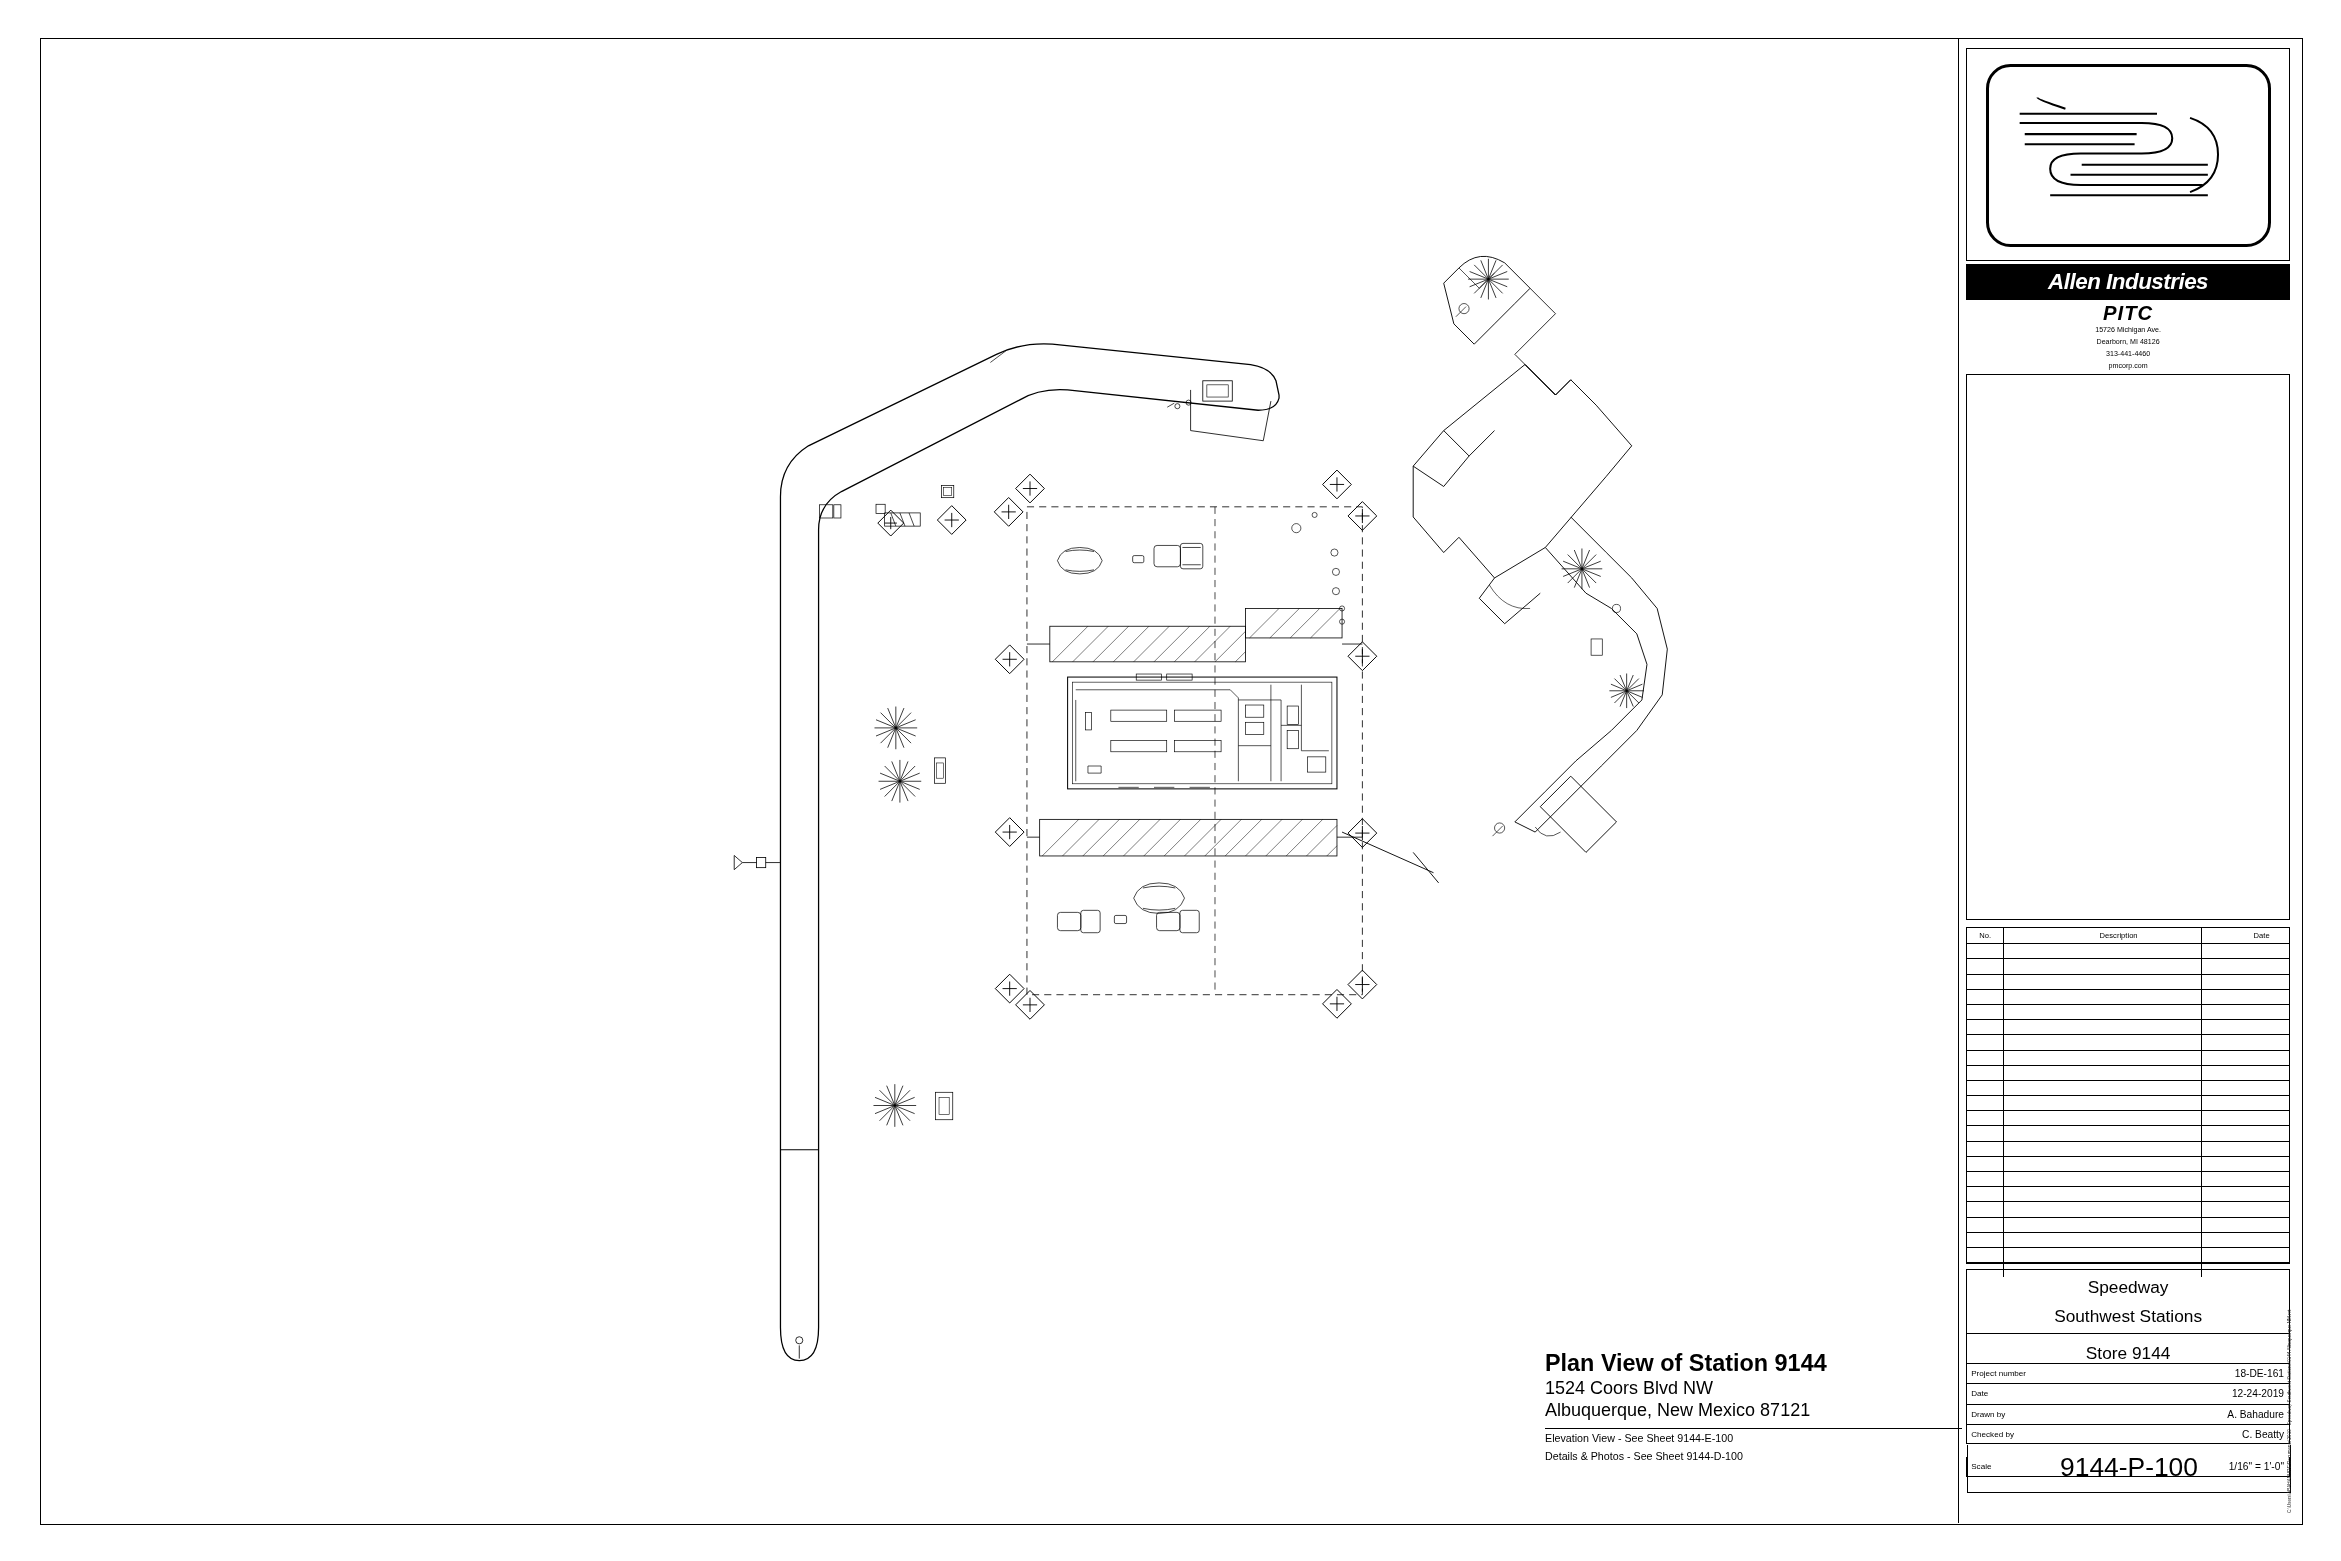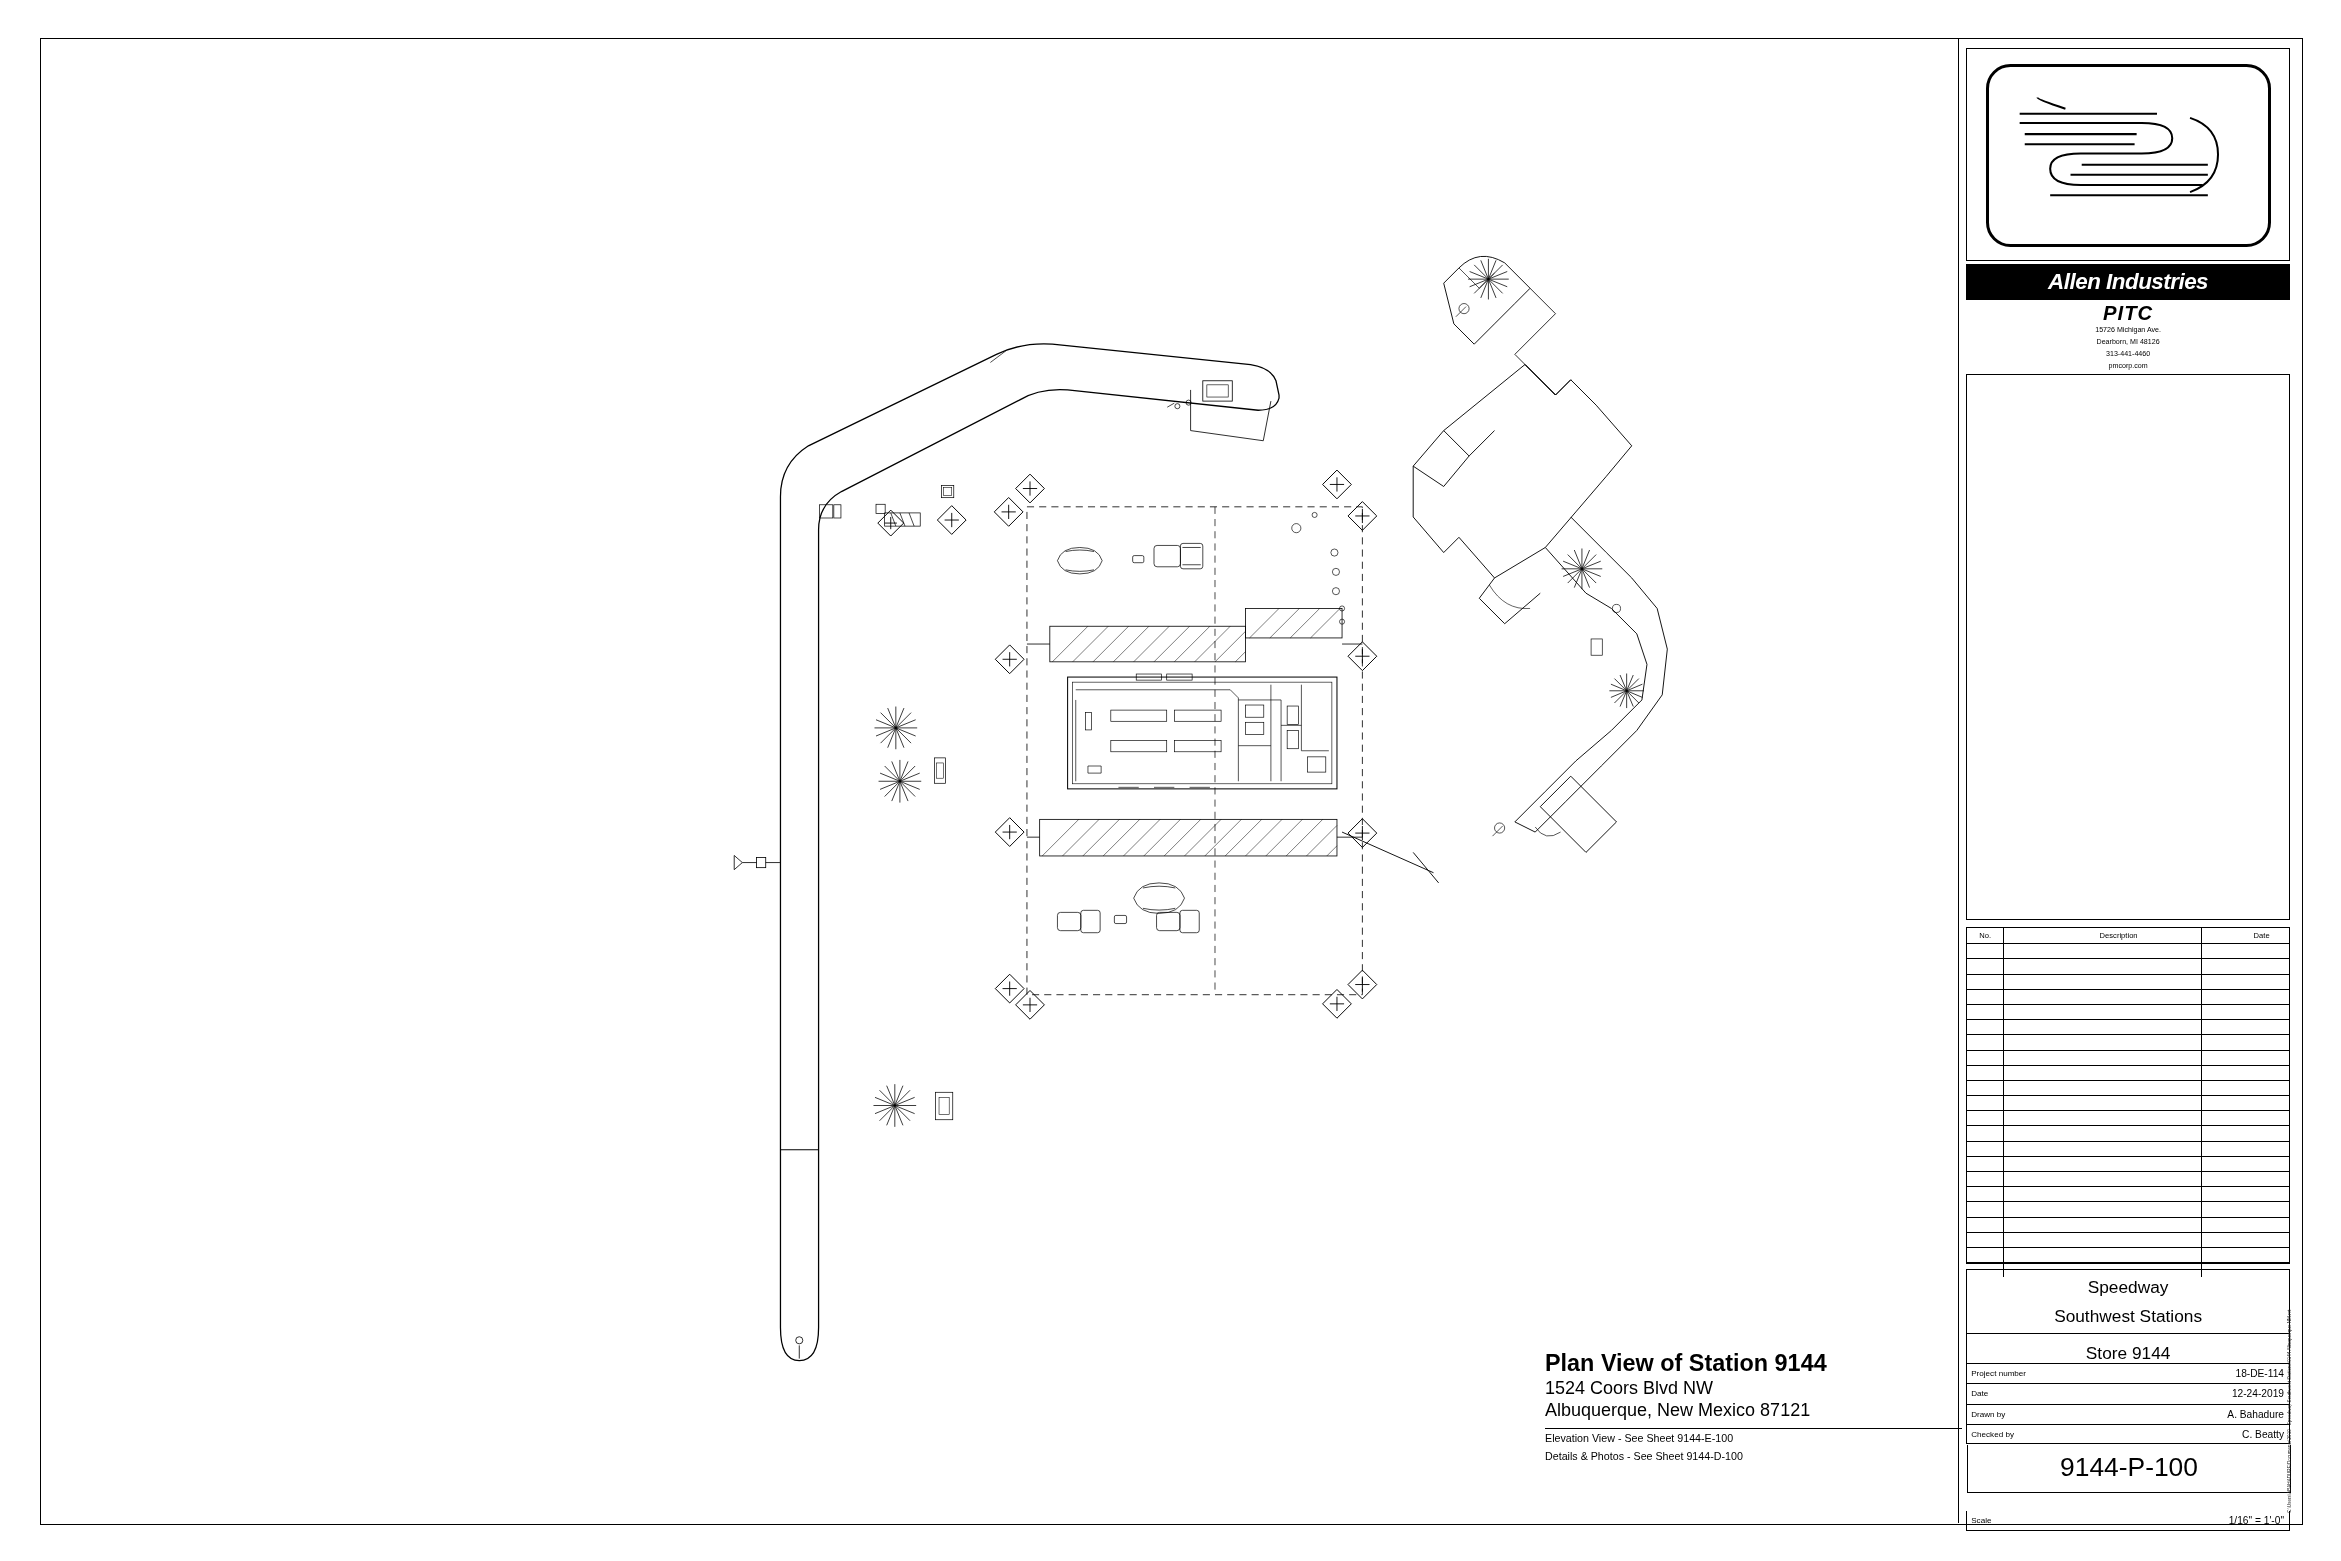--- a/index.html
+++ b/index.html
@@ -249,21 +249,21 @@
   }
   #sheet-number-block .sheet-no {
     font-size: 26.4px;
     line-height: 44px;
   }
 
   
   #scale-block {
     position: absolute;
     left: 7.1px;
-    top: 1472px;
+    top: 1418px;
     width: 324px;
     height: 20.3px;
     border: 1.5px solid #000;
     border-top: none;
     box-sizing: border-box;
     display: flex;
     align-items: center;
   }
   #scale-block .s-label {
     font-size: 8.1px;
@@ -781,21 +781,21 @@
 
     <div id="client-block">
       <div class="line1">Speedway</div>
       <div class="line2">Southwest Stations</div>
       <div class="line3">Store 9144</div>
     </div>
 
     <div id="meta-block">
       <div class="meta-row">
         <span class="m-label">Project number</span>
-        <span class="m-value">18-DE-114</span>
+        <span class="m-value">18-DE-161</span>
       </div>
       <div class="meta-row">
         <span class="m-label">Date</span>
         <span class="m-value">12-24-2019</span>
       </div>
       <div class="meta-row">
         <span class="m-label">Drawn by</span>
         <span class="m-value">A. Bahadure</span>
       </div>
       <div class="meta-row">

